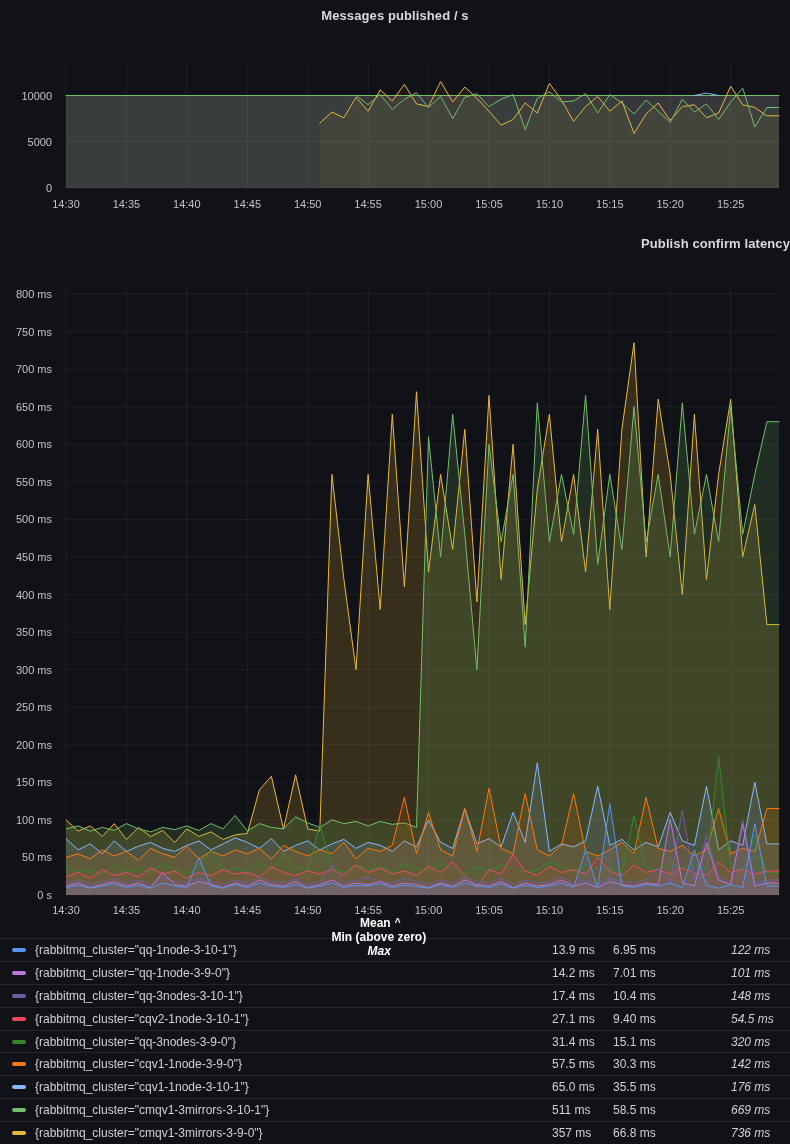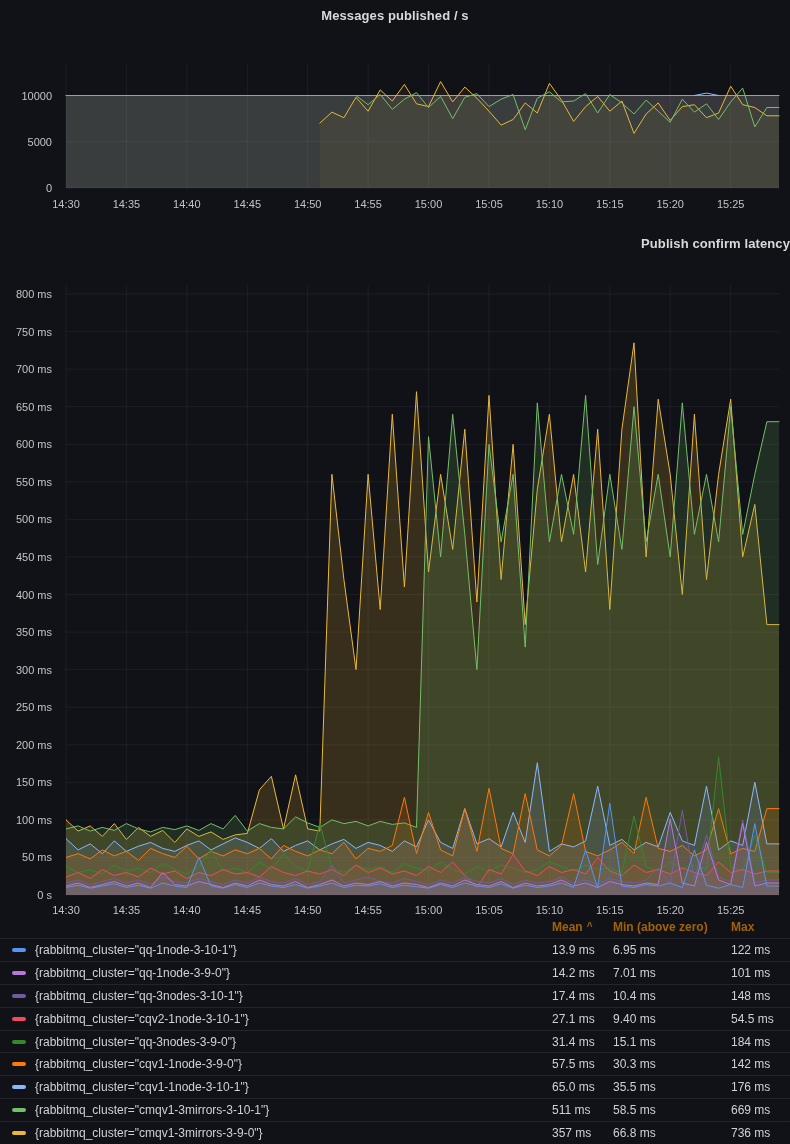--- a/index.html
+++ b/index.html
@@ -10,29 +10,29 @@
   #title-1{top:8px;}
   #title-2{top:236px;text-align:right;}
   svg{position:absolute;left:0;display:block;}
   #chart-0{top:0;}
   #chart-1{top:225px;}
   .tick{font-size:11px;fill:#c2c3c7;font-family:"Liberation Sans",sans-serif;}
   
   .legend{position:absolute;top:916px;left:0;width:790px;height:228px;
     font-size:12px;color:#d0d1d6;box-sizing:border-box;}
   .legend-header{display:flex;align-items:center;height:22px;padding:0 13px 0 4px;
-    color:#a16207;font-weight:700;}
+    color:#ffffff;font-weight:700;flex-direction:column;}
   .legend-rows{height:206px;display:flex;flex-direction:column;}
   .legend-row{display:flex;align-items:center;flex:1;
     border-top:1px solid rgba(204,204,220,0.10);padding:0 13px 0 12px;cursor:pointer;}
   .col-label{flex:1;display:flex;align-items:center;min-width:0;white-space:nowrap;overflow:hidden;}
   .col{flex:none;text-align:left;}
   .col.mean{width:61px;}
   .col.min{width:118px;}
-  .col.max{width:46px;}
+  .col.max{width:46px;font-style:italic;}
   .swatch{width:14px;height:4px;border-radius:2px;margin-right:9px;flex:none;}
   .caret{font-size:10px;margin-left:4px;position:relative;top:-1px;font-weight:700;}
 </style>
 </head>
 <body>
 
 <div class="page">
   <div class="panel-title" id="title-1">Messages published / s</div>
   <svg id="chart-0" width="790" height="225" viewBox="0 0 790 225">
       <line x1="66.0" x2="66.0" y1="64" y2="188" stroke="rgba(204,204,220,0.07)" stroke-width="1"></line>
@@ -204,21 +204,21 @@
     <div class="col max val">54.5 ms</div>
   </div>
 
   <div class="legend-row">
     <div class="col-label">
       <span class="swatch" style="background: rgb(55, 135, 45);"></span>
       <span class="lbl">{rabbitmq_cluster="qq-3nodes-3-9-0"}</span>
     </div>
     <div class="col mean val">31.4 ms</div>
     <div class="col min val">15.1 ms</div>
-    <div class="col max val">184 ms</div>
+    <div class="col max val">320 ms</div>
   </div>
 
   <div class="legend-row">
     <div class="col-label">
       <span class="swatch" style="background: rgb(255, 120, 10);"></span>
       <span class="lbl">{rabbitmq_cluster="cqv1-1node-3-9-0"}</span>
     </div>
     <div class="col mean val">57.5 ms</div>
     <div class="col min val">30.3 ms</div>
     <div class="col max val">142 ms</div>

